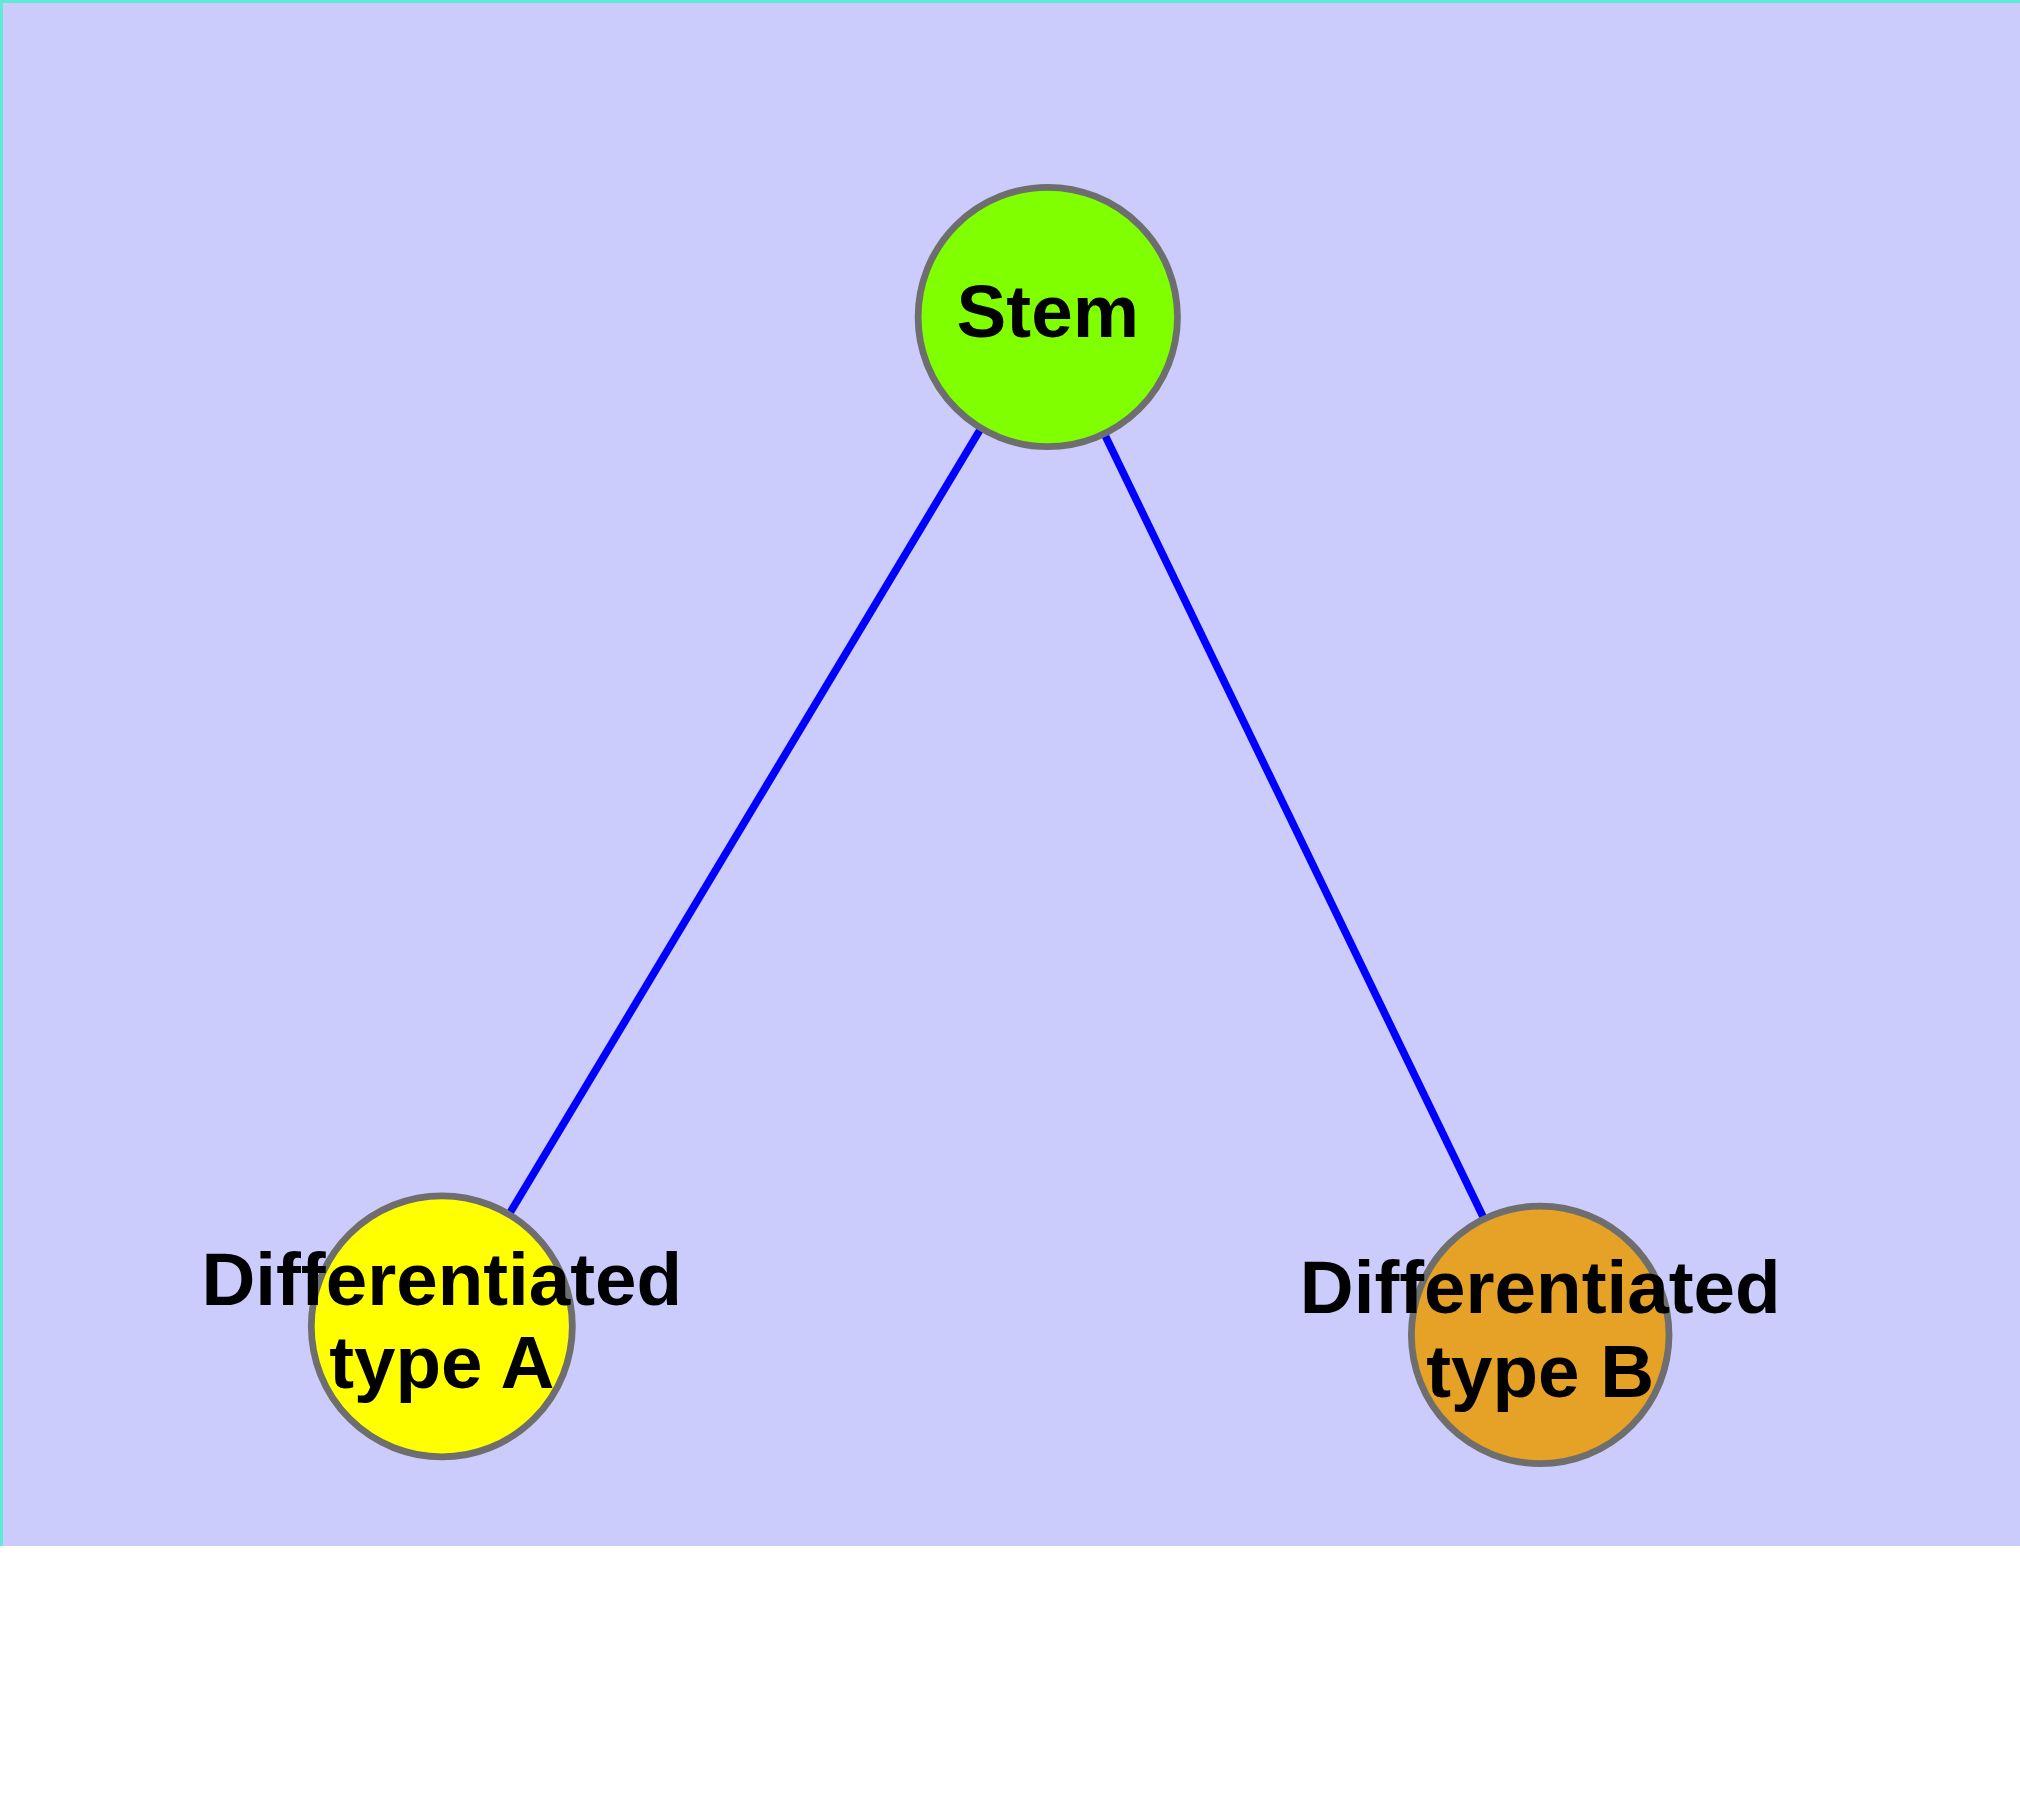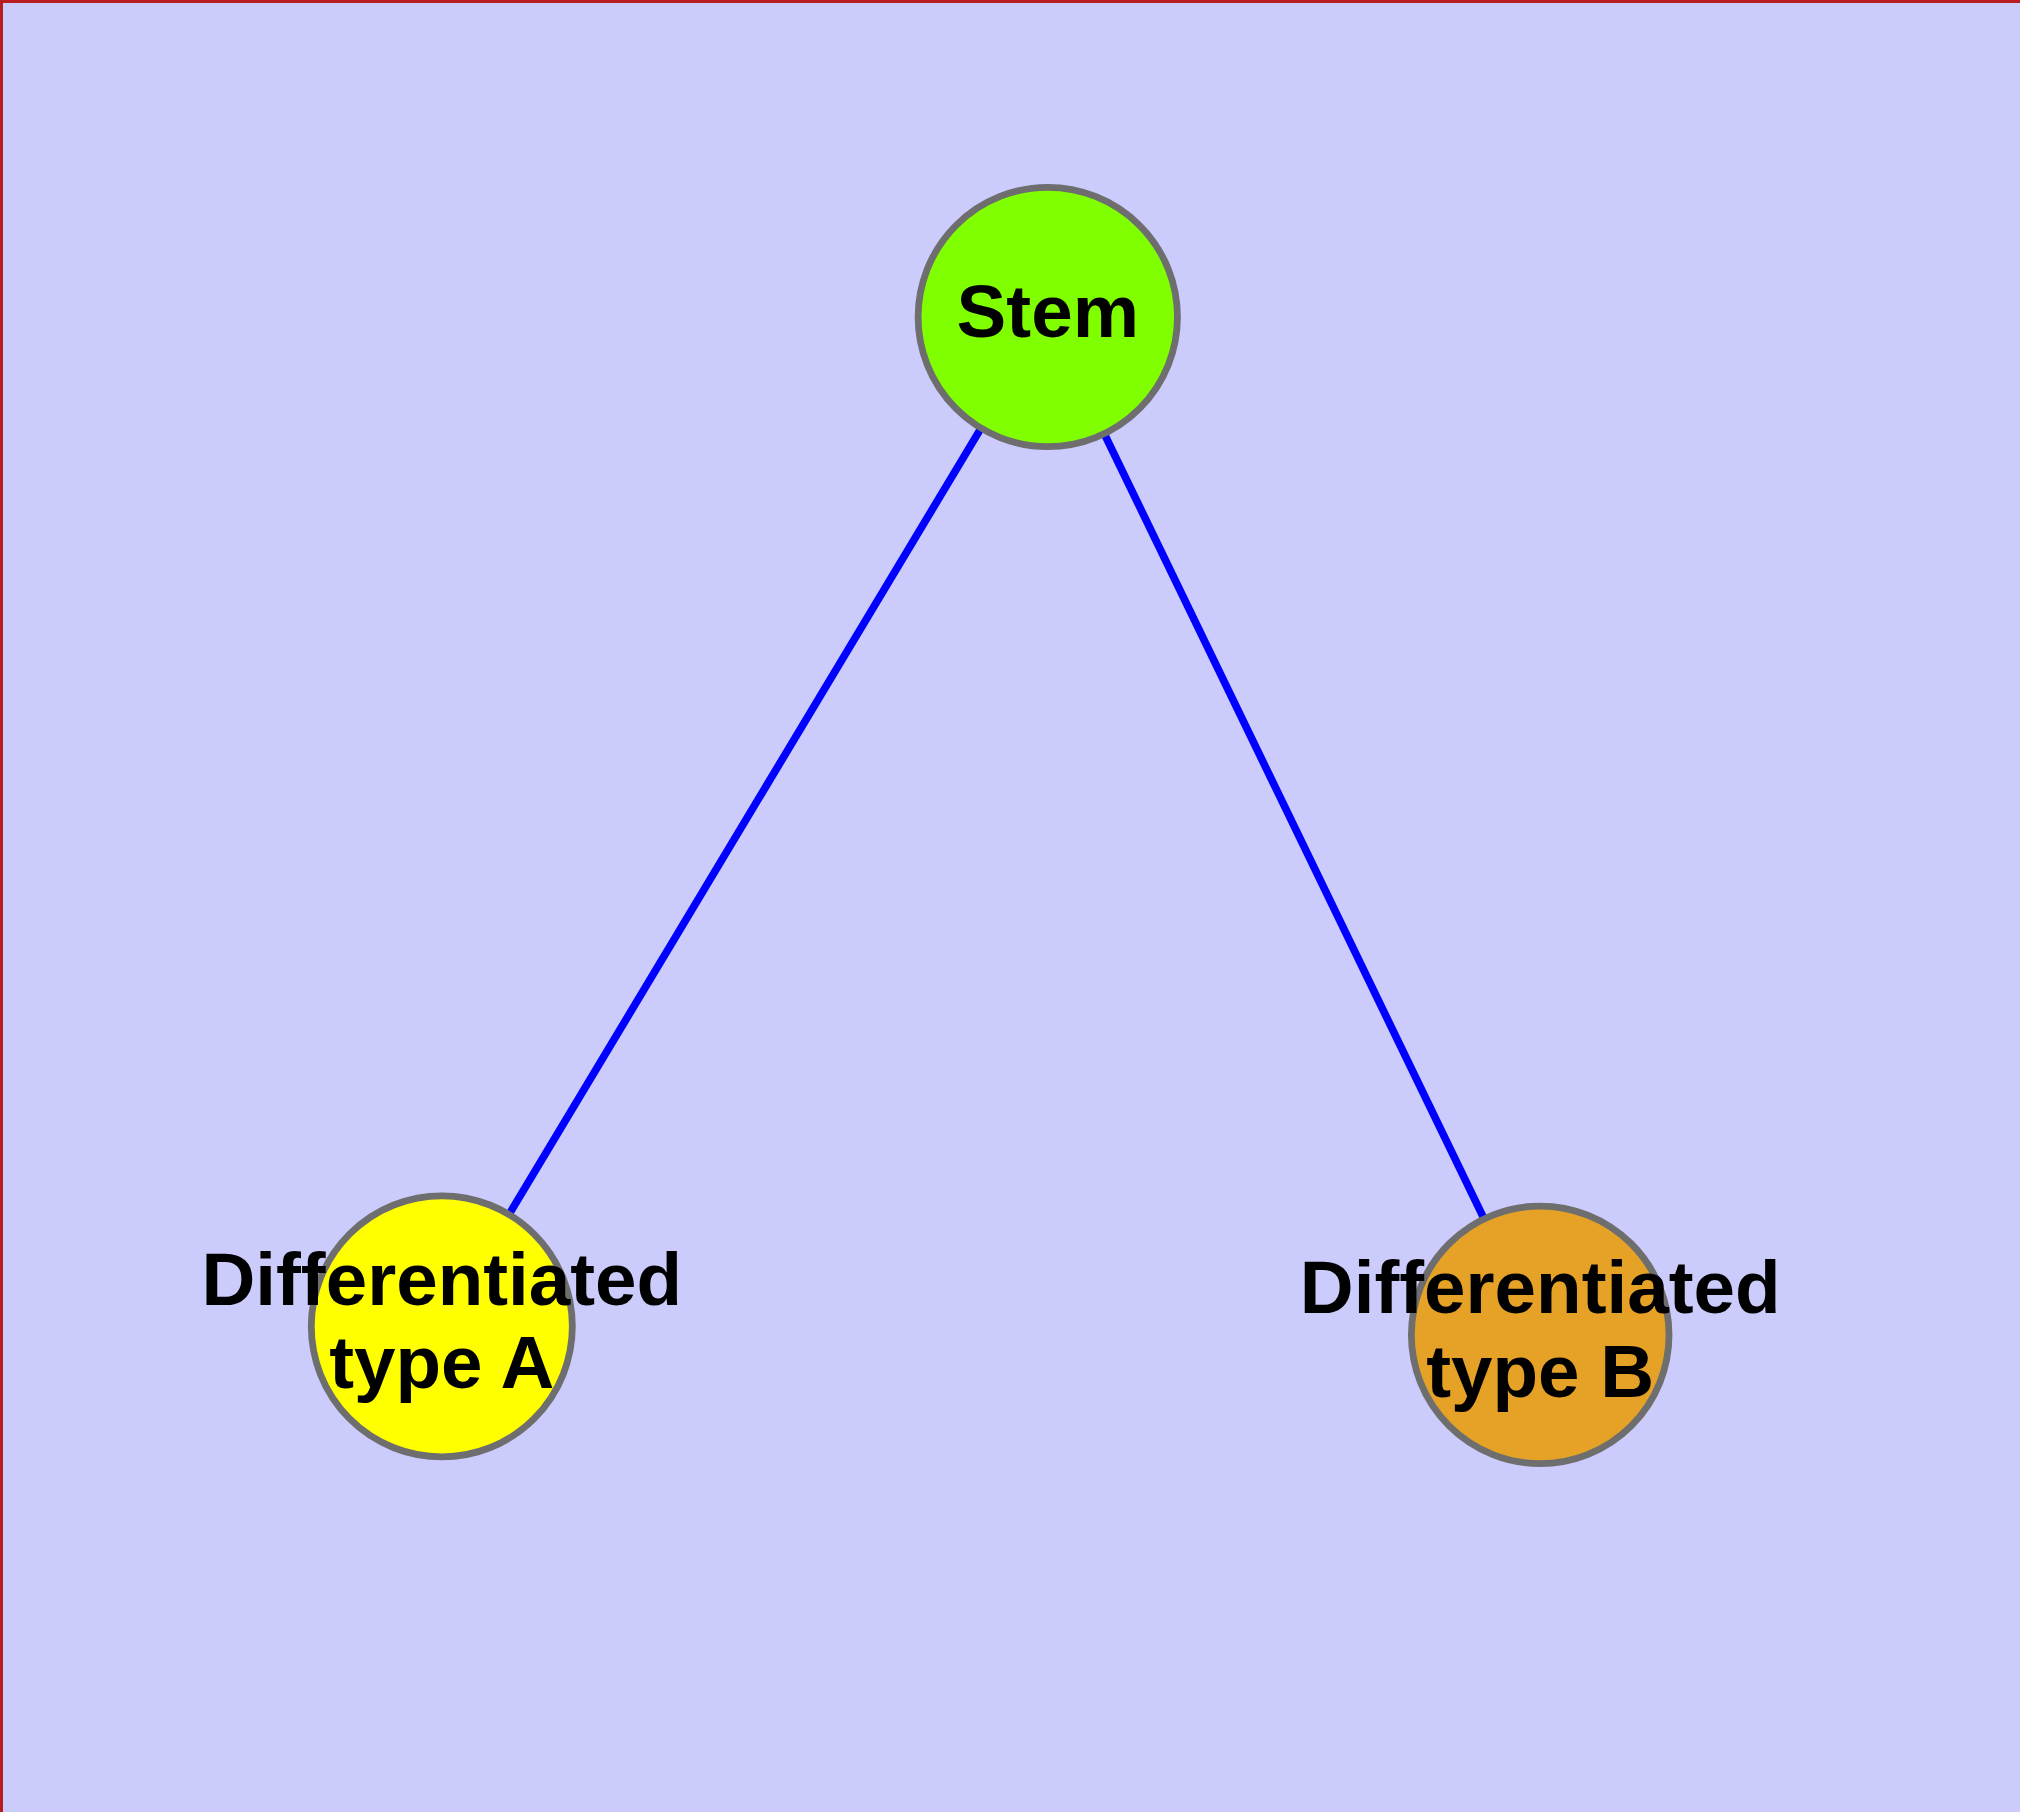--- a/index.html
+++ b/index.html
@@ -4,22 +4,22 @@
 <title>Cell differentiation graph</title>
 <style>
   html, body {
     margin: 0;
     padding: 0;
     background: #ffffff;
   }
   #canvas {
     position: relative;
     width: 2021px;
-    height: 1812px;
-    background: #b91c1c;
+    height: 1546px;
+    background: #5eead4;
     overflow: hidden;
     font-family: "Liberation Sans", "DejaVu Sans", sans-serif;
   }
   #plot-area {
     position: absolute;
     left: 2.5px;
     top: 3.4px;
     width: 2018px;
     height: 1809px;
     background: #ccccfc;

